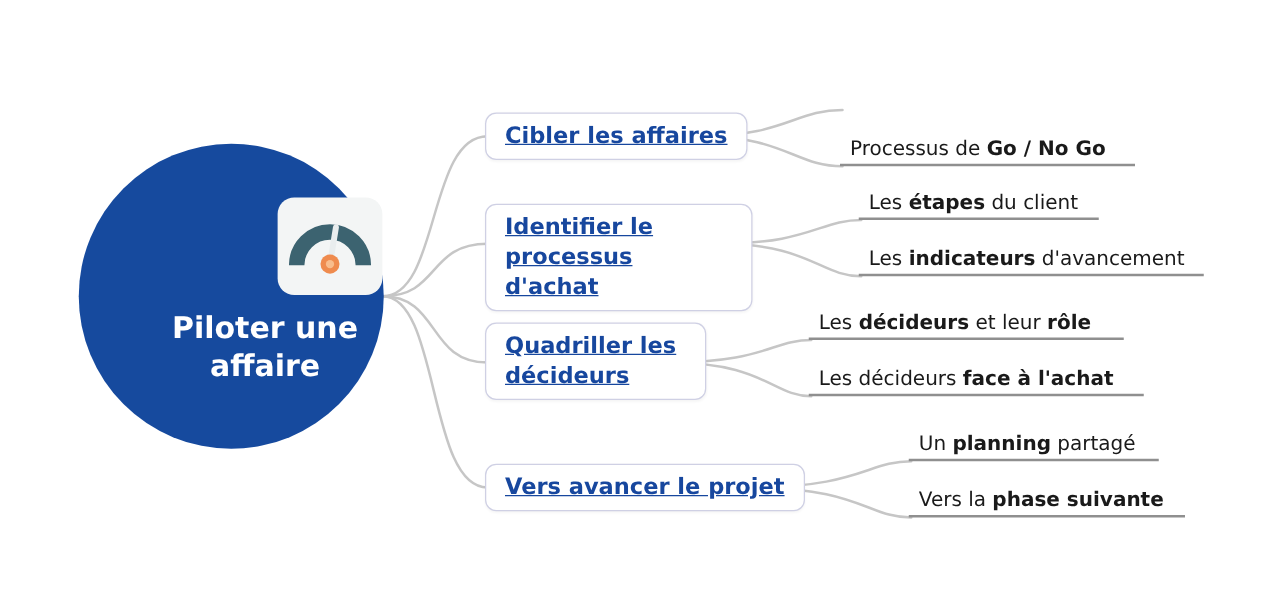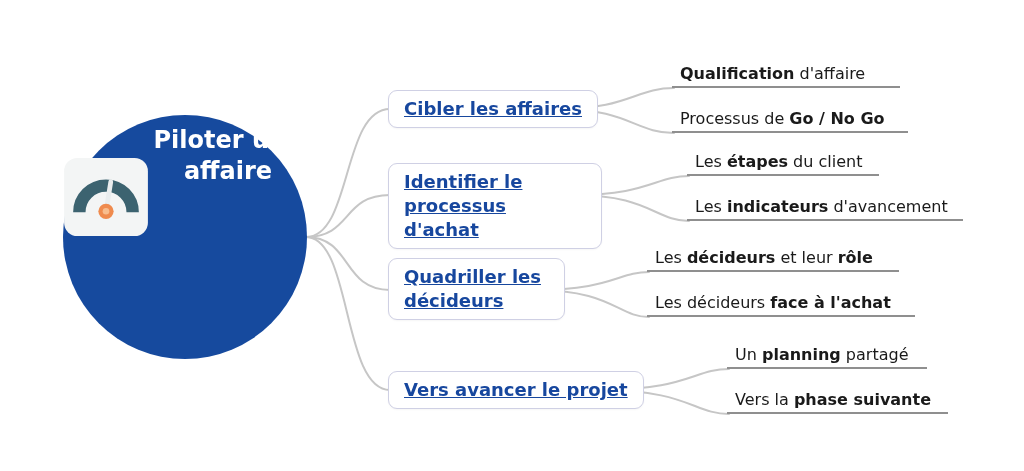--- a/index.html
+++ b/index.html
@@ -27,22 +27,22 @@
     stroke-linecap: round;
   }
   .root-node {
     position: absolute;
     left: 63px; top: 115px;
     width: 244px; height: 244px;
     border-radius: 50%;
     background: var(--root-fill, #164a9e);
     z-index: 2;
     display: flex;
-    flex-direction: row;
-    align-items: flex-start;
+    flex-direction: column;
+    align-items: flex-end;
   }
   .root-icon-wrap {
     margin-top: 42px;
   }
   .root-label {
     margin-top: 10px;
     width: 190px;
     text-align: center;
     color: var(--root-text, #ffffff);
     font-size: 24px;
@@ -127,23 +127,20 @@
   <div class="branch branch-2 wrap">
     <span>Identifier le processus d'achat</span>
   </div>
   <div class="branch branch-3 wrap">
     <span>Quadriller les décideurs</span>
   </div>
   <div class="branch branch-4">
     <span>Vers avancer le projet</span>
   </div>
 
-  <div class="leaf" style="left:672px;top:62px;width:228px">
-    <span><b>Qualification</b><span> d'affaire</span></span>
-  </div>
   <div class="leaf" style="left:672px;top:107px;width:236px">
     <span><span>Processus de </span><b>Go / No Go</b></span>
   </div>
   <div class="leaf" style="left:687px;top:150px;width:192px">
     <span><span>Les </span><b>étapes</b><span> du client</span></span>
   </div>
   <div class="leaf" style="left:687px;top:195px;width:276px">
     <span><span>Les </span><b>indicateurs</b><span> d'avancement</span></span>
   </div>
   <div class="leaf" style="left:647px;top:246px;width:252px">

